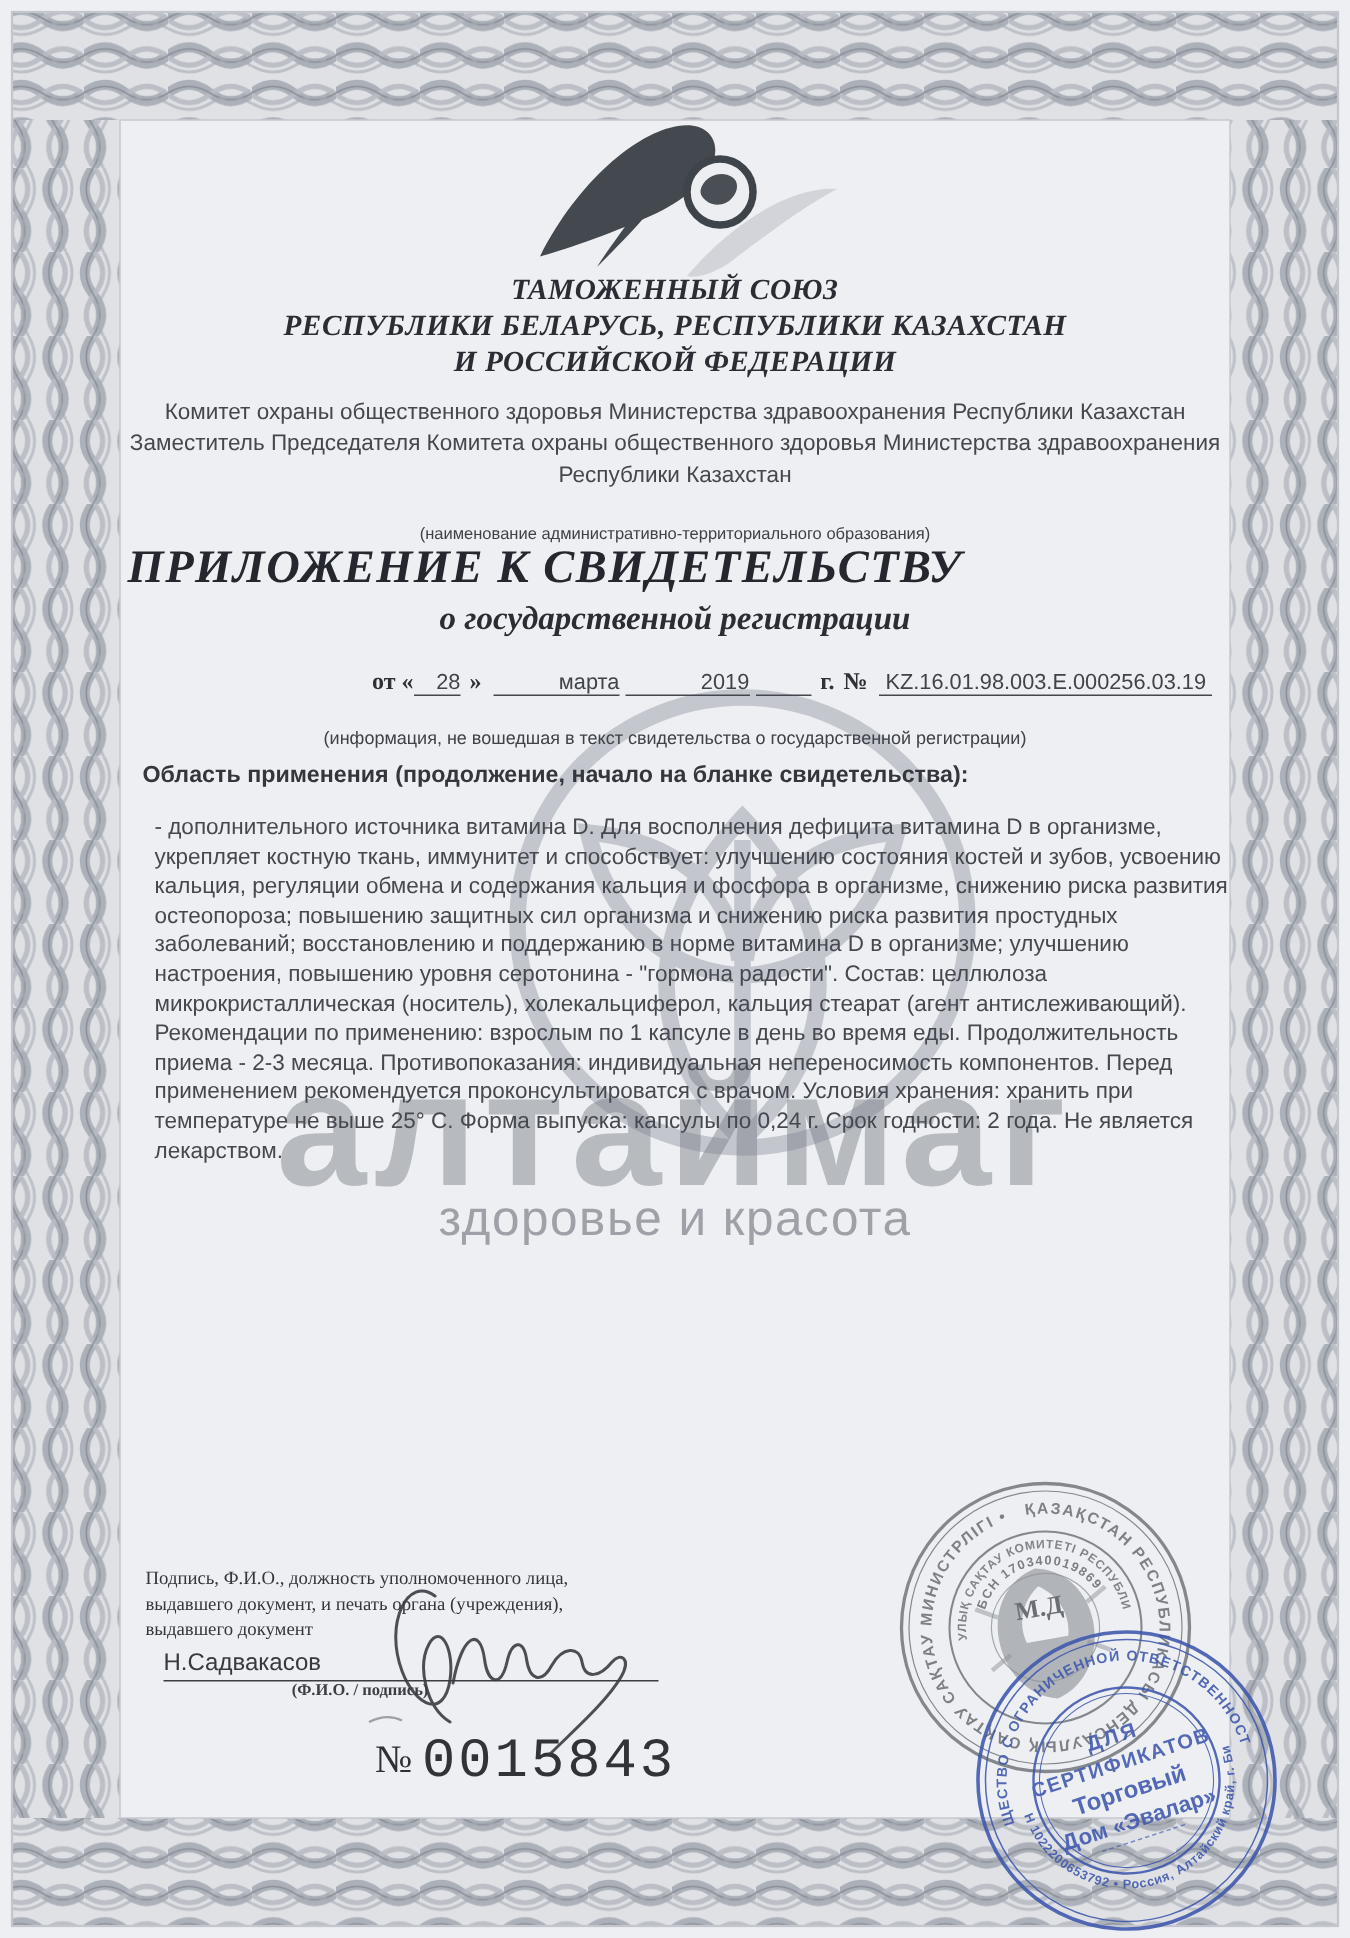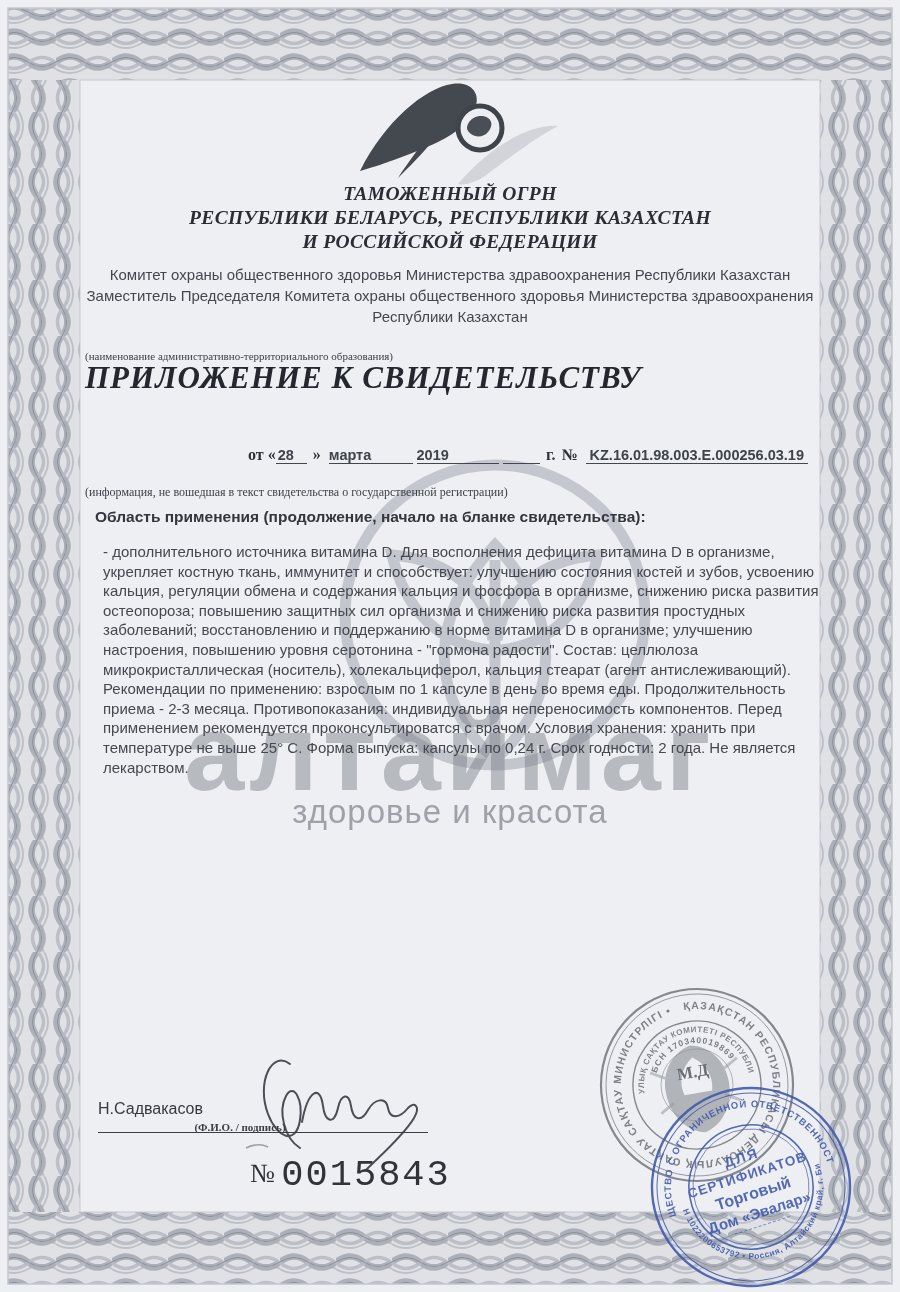--- a/index.html
+++ b/index.html
@@ -20,43 +20,43 @@
   .union-title {
     left:85px; top:182px; width:730px; text-align:center;
     font-family:"Liberation Serif", serif; font-style:italic; font-weight:bold;
     font-size:19.5px; line-height:24px; color:#2a2d33; letter-spacing:.4px;
   }
   .committee {
     left:85px; top:264px; width:730px; text-align:center;
     font-size:15px; line-height:21px; color:#44474d;
   }
   .caption-small {
-    width:730px; left:85px; text-align:left;
-    font-family:Liberation Serif, serif; font-size:11px; color:#3e4147;
+    width:730px; left:85px; text-align:center;
+    font-family:Liberation Sans, sans-serif; font-size:11px; color:#3e4147;
   }
   .caption1 { top:350px; }
   .doc-title {
     left:85px; top:360px; width:730px; 
     font-family:"Liberation Serif", serif; font-style:italic; font-weight:bold;
     font-size:31px; color:#24272d; letter-spacing:1px;
   }
   .doc-subtitle {
     left:85px; top:399px; width:730px; text-align:center;
     font-family:"Liberation Serif", serif; font-style:italic; font-weight:bold;
     font-size:22px; color:#2a2d33;
   }
   
   .date-row {
     left:248px; top:446px; width:560px; display:flex; align-items:flex-end;
     font-family:"Liberation Serif", serif; font-size:16px; font-weight:bold; color:#2e3137;
     white-space:nowrap;
   }
   .date-row .fill {
-    font-family:"Liberation Sans", sans-serif; font-weight:bold; font-size:14.5px;
-    color:#3f434a; border-bottom:1.5px solid #43464c; text-align:left;
+    font-family:"Liberation Sans", sans-serif; font-weight:normal; font-size:14.5px;
+    color:#3f434a; border-bottom:1.5px solid #43464c; text-align:right;
   }
   .d-day { width:46px; text-align:left; padding-left:2px; }
   .d-month { width:126px; margin-left:8px; }
   .d-year { width:124px; margin-left:4px; }
   .d-blank { width:56px; margin-left:4px; }
   .d-num { margin-left:8px; padding:0 4px; }
   .date-row .lbl { margin-left:6px; }
   .caption2 { top:485px; font-size:12px; }
   
   .scope-heading {
@@ -77,22 +77,22 @@
   .wm-tagline {
     left:85px; top:793px; width:730px; text-align:center;
     font-size:33px; letter-spacing:1px; color:#84888f; opacity:.75;
   }
   
   .sig-caption {
     left:97px; top:1044px; width:330px;
     font-family:"Liberation Serif", serif; font-size:12.5px; line-height:17px; color:#33363c;
   }
   .sig-row {
-    left:98px; top:1100px; width:330px;
-    border-bottom:1.5px solid #3a3d43; padding-bottom:14px;
+    left:109px; top:1100px; width:330px;
+    border-bottom:1.5px solid #3a3d43; padding-bottom:2px;
     font-size:16px; color:#36393f;
   }
   .sig-fio {
     left:130px; top:1121px; width:220px; text-align:center;
     font-family:"Liberation Serif", serif; font-size:11px; font-weight:bold; color:#3b3e44;
   }
   .serial {
     left:250px; top:1154px; font-size:26px; color:#2d3035;
     font-family:"Liberation Serif", serif;
   }
@@ -149,44 +149,46 @@
 
   <svg class="abs layer-content emblem" width="240" height="115" viewBox="0 0 240 115">
     <path d="M128 108 C 160 70 200 48 228 50 C 205 62 175 85 155 100 C 146 106 134 110 128 108 Z" fill="#d2d4d9"></path>
     <path d="M30 95 C 55 45 95 12 122 8 C 140 5 150 16 146 30 C 142 44 128 56 108 66 C 80 79 48 90 30 95 Z" fill="#44484f"></path>
     <path d="M96 62 C 85 78 74 92 68 102 C 78 92 92 78 102 66 Z" fill="#44484f"></path>
     <circle cx="150" cy="52" r="22" fill="#eceef1" stroke="#3f434a" stroke-width="5"></circle>
     <path d="M138 48 C 142 40 152 38 158 42 C 163 45 162 52 158 56 C 154 61 146 62 141 58 C 137 55 136 52 138 48 Z" fill="#4a4e55"></path>
   </svg>
 
   <div class="abs layer-content union-title">
-    <div>ТАМОЖЕННЫЙ ОГРН</div>
+    <div>ТАМОЖЕННЫЙ СОЮЗ</div>
     <div>РЕСПУБЛИКИ БЕЛАРУСЬ, РЕСПУБЛИКИ КАЗАХСТАН</div>
     <div>И РОССИЙСКОЙ ФЕДЕРАЦИИ</div>
   </div>
   <div class="abs layer-content committee">Комитет охраны общественного здоровья Министерства здравоохранения Республики Казахстан Заместитель Председателя Комитета охраны общественного здоровья Министерства здравоохранения Республики Казахстан</div>
   <div class="abs layer-content caption-small caption1">(наименование административно-территориального образования)</div>
   <div class="abs layer-content doc-title">ПРИЛОЖЕНИЕ К СВИДЕТЕЛЬСТВУ</div>
+  <div class="abs layer-content doc-subtitle">о государственной регистрации</div>
 
   <div class="abs layer-content date-row">
     <span class="lbl" style="margin-left:0">от «</span>
       <span class="fill d-day">28</span>
       <span class="lbl">»</span>
     <span class="fill d-month">марта</span>
     <span class="fill d-year">2019</span>
     <span class="fill d-blank"></span>
     <span class="lbl">г.</span>
     <span class="lbl">№</span>
     <span class="fill d-num">KZ.16.01.98.003.E.000256.03.19</span>
   </div>
   <div class="abs layer-content caption-small caption2">(информация, не вошедшая в текст свидетельства о государственной регистрации)</div>
 
   <div class="abs layer-content scope-heading">Область применения (продолжение, начало на бланке свидетельства):</div>
   <div class="abs layer-content body-text">- дополнительного источника витамина D. Для восполнения дефицита витамина D в организме, укрепляет костную ткань, иммунитет и способствует: улучшению состояния костей и зубов, усвоению кальция, регуляции обмена и содержания кальция и фосфора в организме, снижению риска развития остеопороза; повышению защитных сил организма и снижению риска развития простудных заболеваний; восстановлению и поддержанию в норме витамина D в организме; улучшению настроения, повышению уровня серотонина - "гормона радости". Состав: целлюлоза микрокристаллическая (носитель), холекальциферол, кальция стеарат (агент антислеживающий). Рекомендации по применению: взрослым по 1 капсуле в день во время еды. Продолжительность приема - 2-3 месяца. Противопоказания: индивидуальная непереносимость компонентов. Перед применением рекомендуется проконсультироватся с врачом. Условия хранения: хранить при температуре не выше 25° С. Форма выпуска: капсулы по 0,24 г. Срок годности: 2 года. Не является лекарством.</div>
 
+  <div class="abs layer-content sig-caption">Подпись, Ф.И.О.,  должность уполномоченного лица, выдавшего документ, и печать органа (учреждения), выдавшего документ</div>
   <div class="abs layer-content sig-row">
     <span>Н.Садвакасов</span>
   </div>
   <div class="abs layer-content sig-fio">(Ф.И.О. / подпись)</div>
 
   <svg class="abs layer-stamp sig-svg" width="210" height="130" viewBox="0 0 210 130">
     <path d="M62 16 C 44 2 28 34 40 66 C 49 90 68 98 72 72 C 75 52 66 34 58 48 C 50 63 56 90 72 100
              M74 74 C 80 42 92 36 95 58 C 97 74 106 78 110 60 C 113 46 121 44 123 58 C 125 72 133 75 140 62
              C 147 50 158 49 160 60 C 162 72 172 70 180 60 C 186 53 193 58 186 70 C 176 87 154 106 138 122" fill="none" stroke="#383c43" stroke-width="2" stroke-linecap="round" opacity=".9"></path>
     <path d="M18 100 C 26 96 34 96 40 99" fill="none" stroke="#7a7e85" stroke-width="1.5" opacity=".7"></path>

